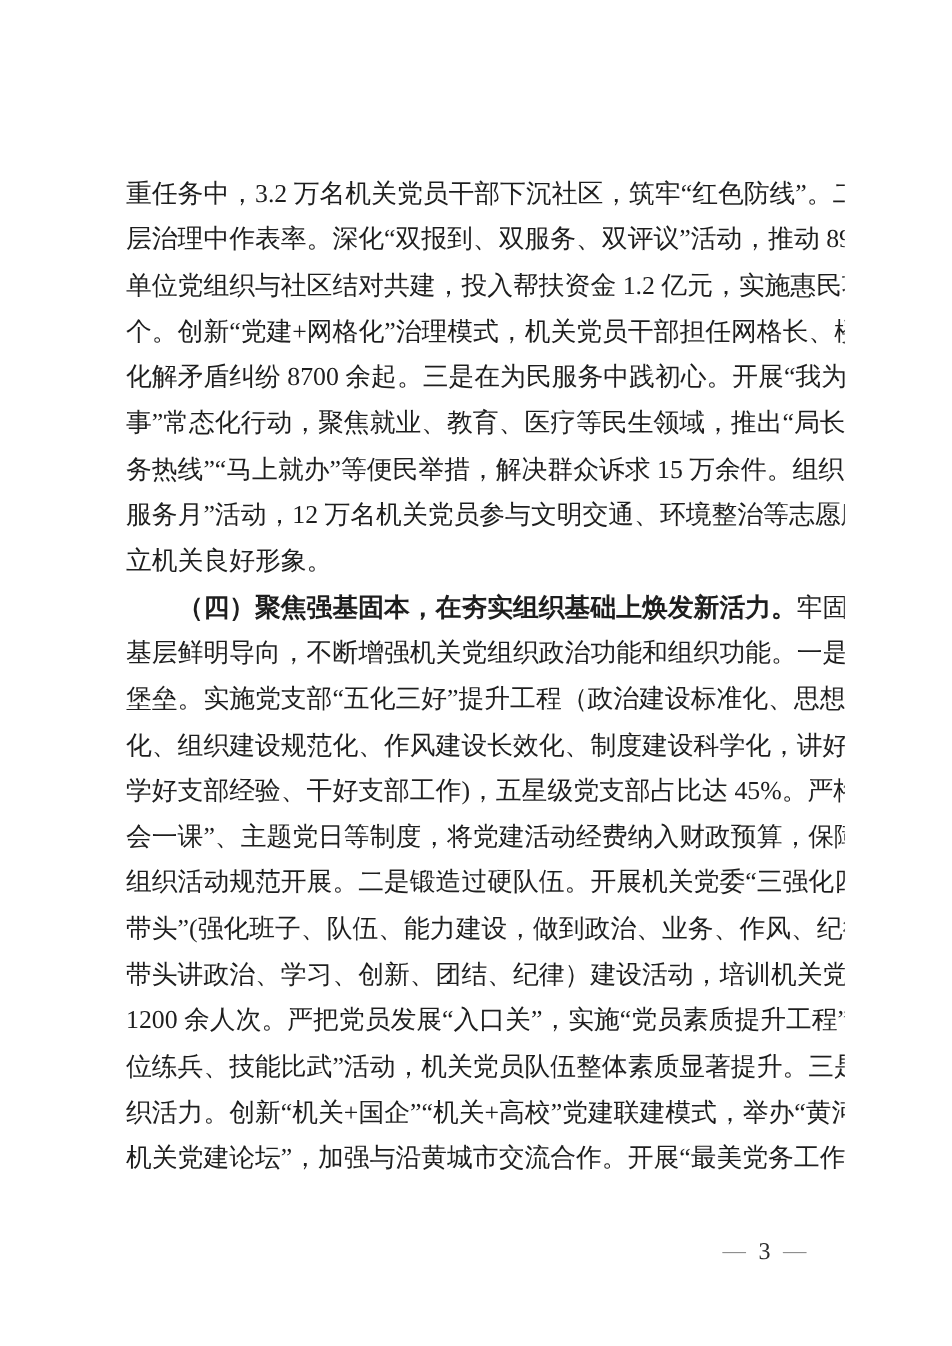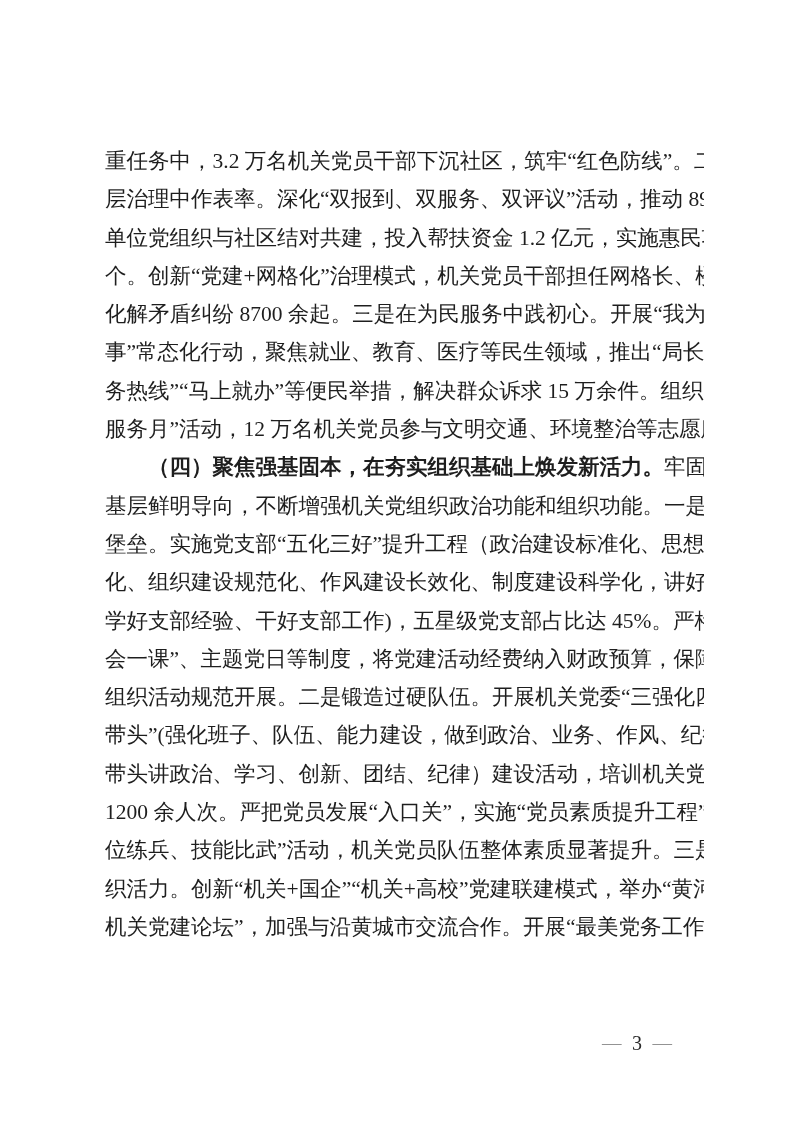--- a/index.html
+++ b/index.html
@@ -73,20 +73,21 @@
 <div class="page">
   <div class="text-block" style="color: rgb(30, 30, 30);">
       <div class="line"><span>重任务中，3.2 万名机关党员干部下沉社区，筑牢“红色防线”。二是在基</span></div>
       <div class="line"><span>层治理中作表率。深化“双报到、双服务、双评议”活动，推动 89 个市直</span></div>
       <div class="line"><span>单位党组织与社区结对共建，投入帮扶资金 1.2 亿元，实施惠民项目 460</span></div>
       <div class="line"><span>个。创新“党建+网格化”治理模式，机关党员干部担任网格长、楼栋长，</span></div>
       <div class="line"><span>化解矛盾纠纷 8700 余起。三是在为民服务中践初心。开展“我为群众办实</span></div>
       <div class="line"><span>事”常态化行动，聚焦就业、教育、医疗等民生领域，推出“局长信箱”“政</span></div>
       <div class="line"><span>务热线”“马上就办”等便民举措，解决群众诉求 15 万余件。组织“党员志愿</span></div>
       <div class="line"><span>服务月”活动，12 万名机关党员参与文明交通、环境整治等志愿服务，树</span></div>
+      <div class="line short"><span>立机关良好形象。</span></div>
       <div class="line indent"><span class="bold">（四）聚焦强基固本，在夯实组织基础上焕发新活力。</span><span>牢固树立大抓</span></div>
       <div class="line"><span>基层鲜明导向，不断增强机关党组织政治功能和组织功能。一是建强战斗</span></div>
       <div class="line"><span>堡垒。实施党支部“五化三好”提升工程（政治建设标准化、思想建设常态</span></div>
       <div class="line"><span>化、组织建设规范化、作风建设长效化、制度建设科学化，讲好支部故事、</span></div>
       <div class="line"><span>学好支部经验、干好支部工作)，五星级党支部占比达 45%。严格落实“三</span></div>
       <div class="line"><span>会一课”、主题党日等制度，将党建活动经费纳入财政预算，保障机关党</span></div>
       <div class="line"><span>组织活动规范开展。二是锻造过硬队伍。开展机关党委“三强化四过硬五</span></div>
       <div class="line"><span>带头”(强化班子、队伍、能力建设，做到政治、业务、作风、纪律过硬，</span></div>
       <div class="line"><span>带头讲政治、学习、创新、团结、纪律）建设活动，培训机关党务干部</span></div>
       <div class="line"><span>1200 余人次。严把党员发展“入口关”，实施“党员素质提升工程”，开展“岗</span></div>

